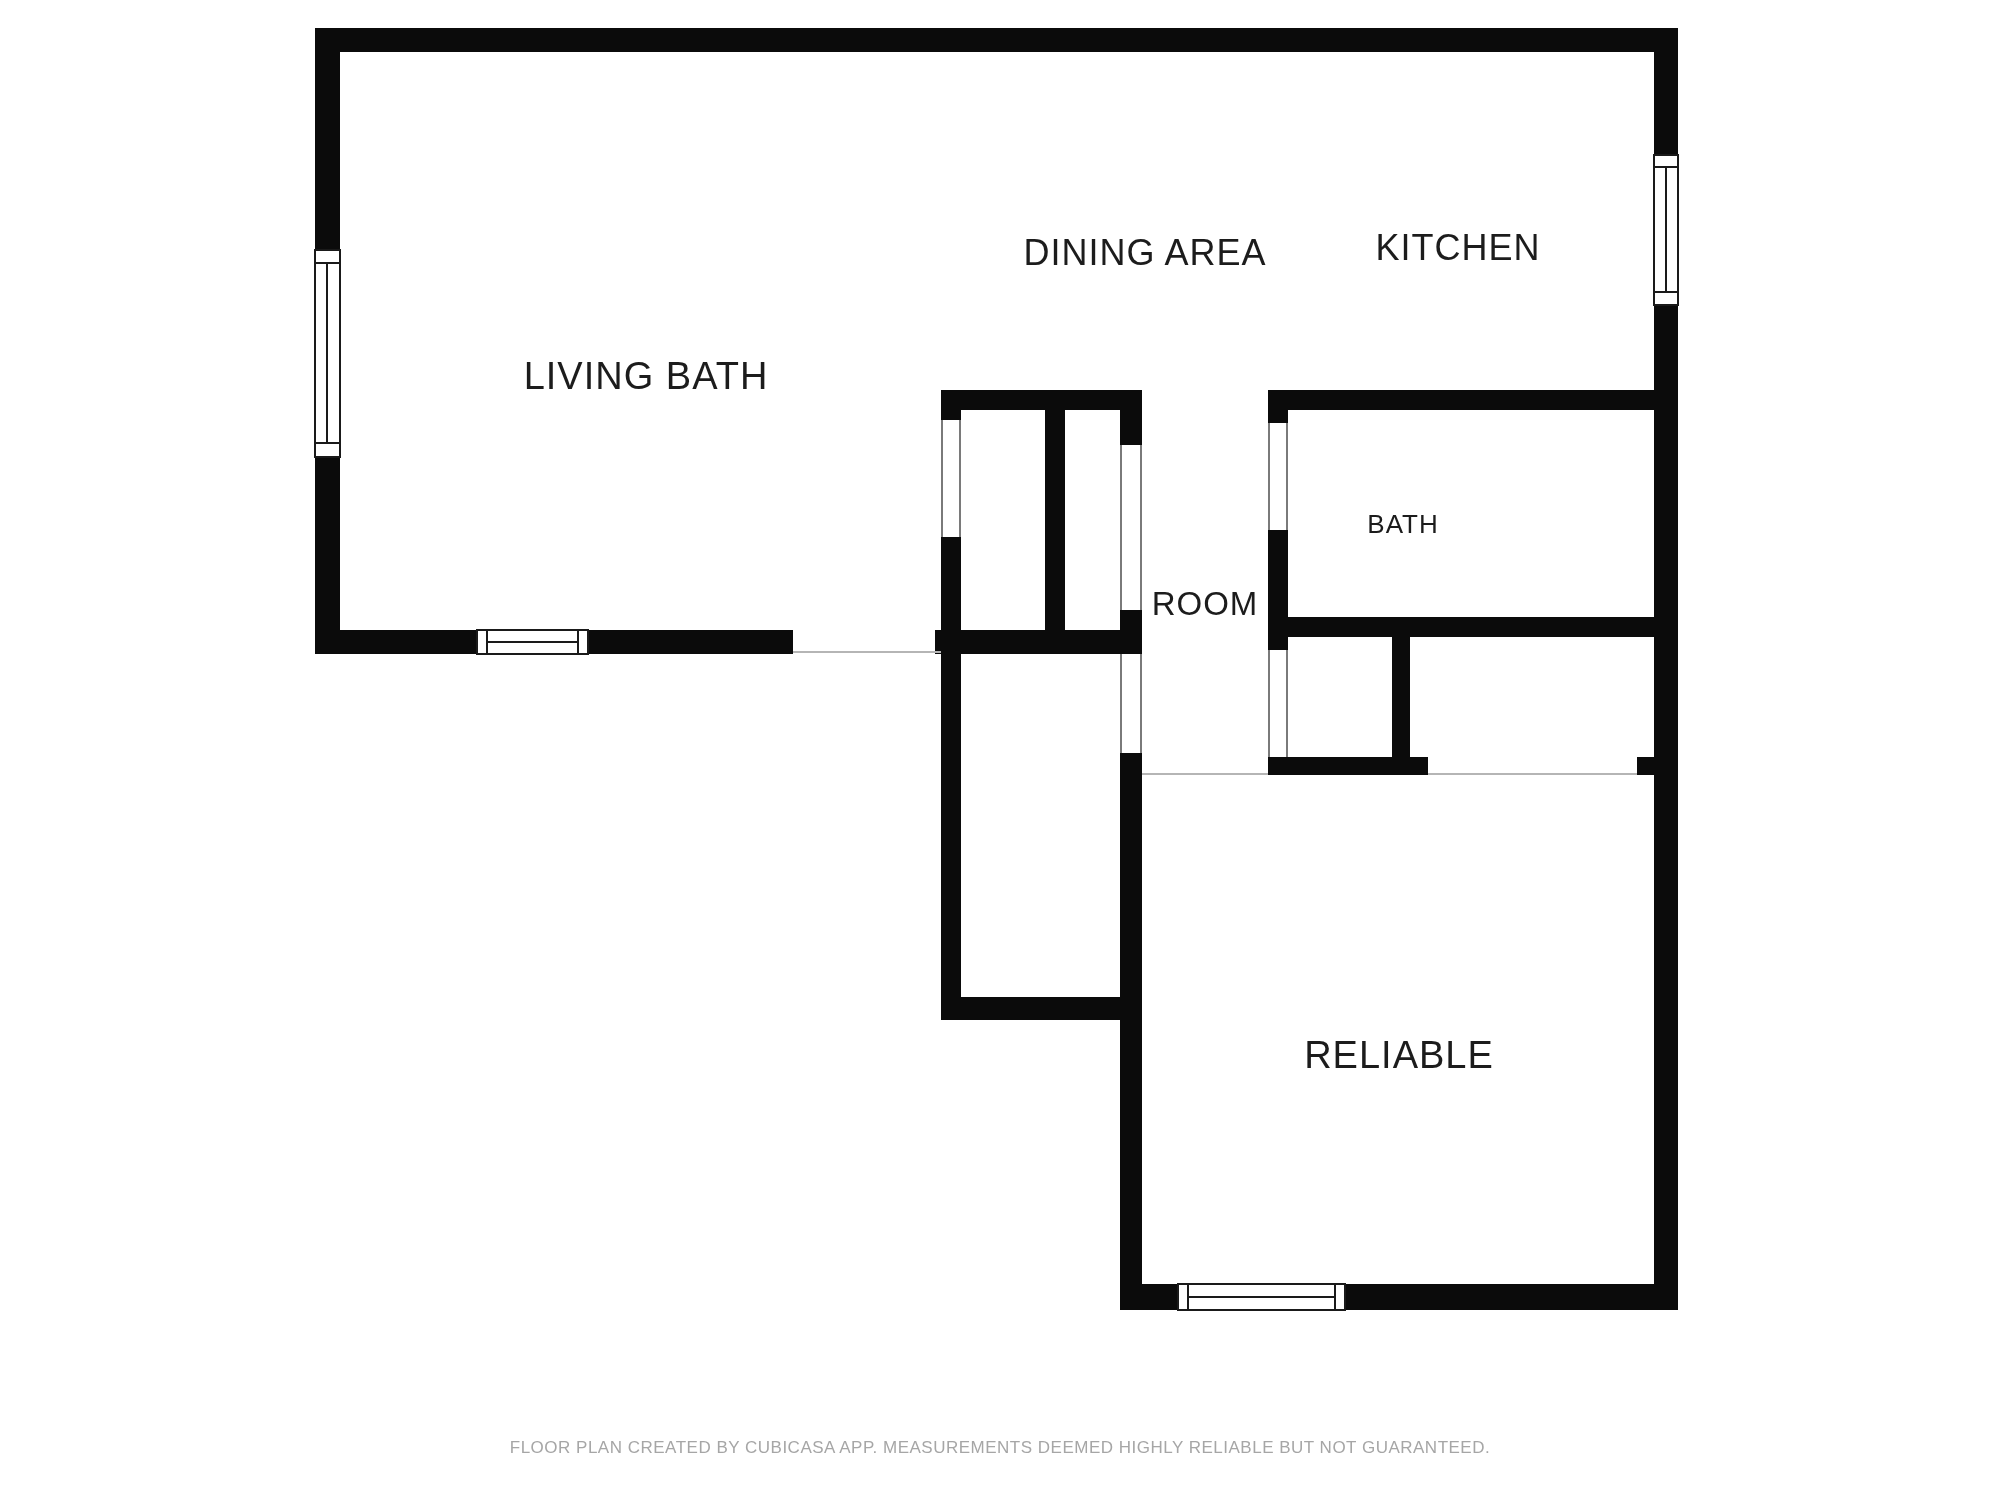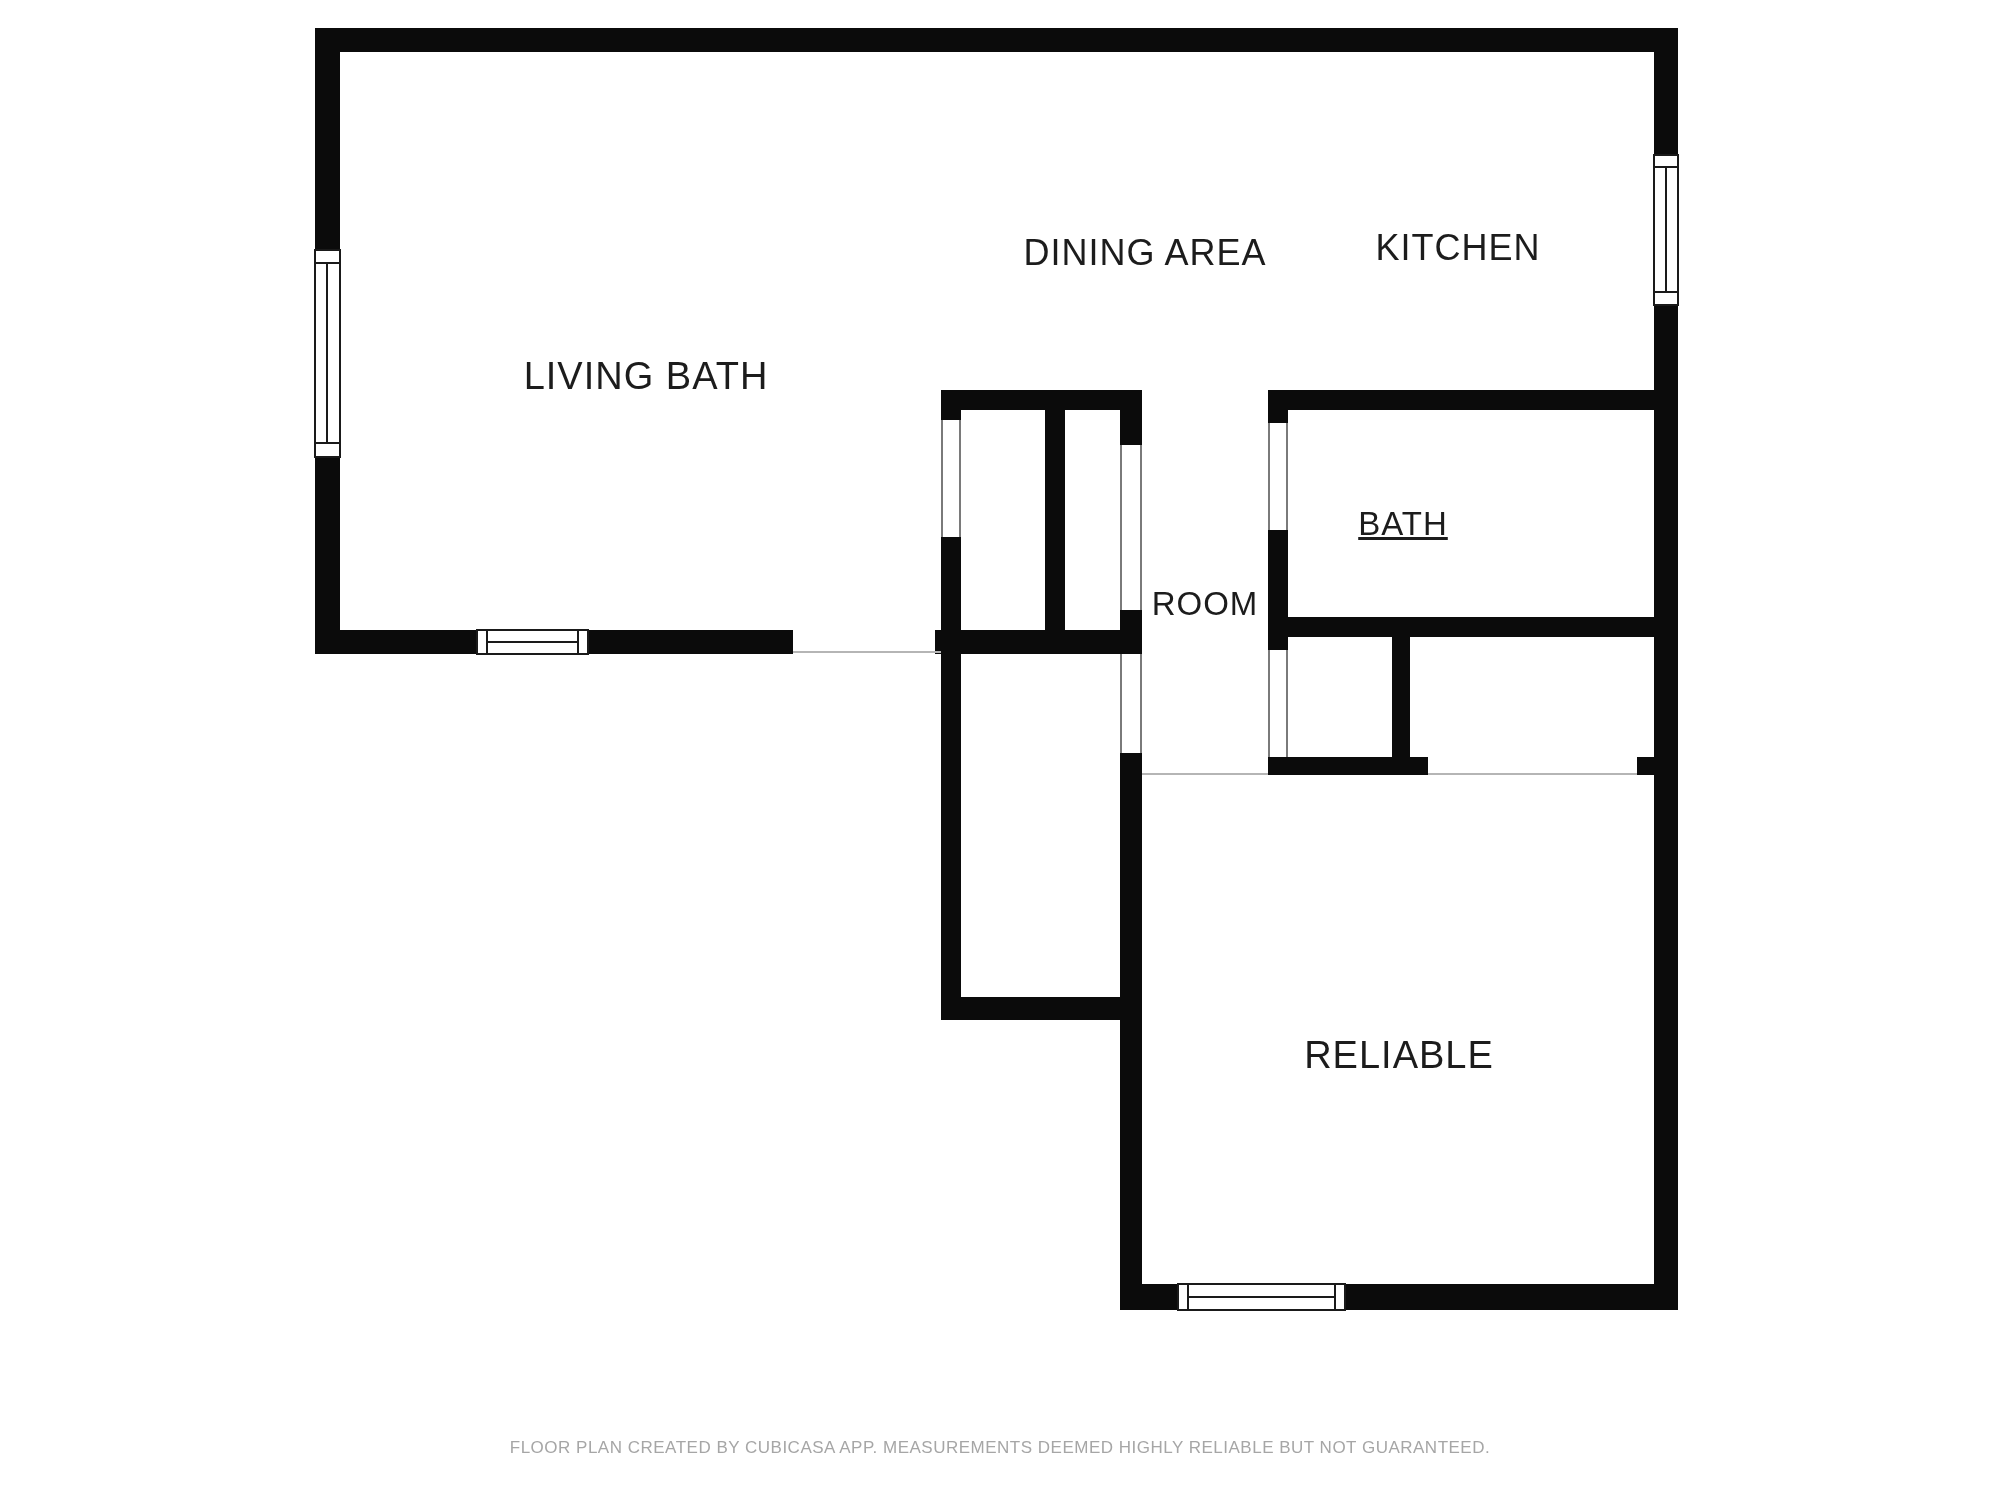--- a/index.html
+++ b/index.html
@@ -27,21 +27,21 @@
     position: absolute;
     transform: translate(-50%, -50%);
     white-space: nowrap;
     color: var(--label-text, #1c1c1c);
     letter-spacing: 1px;
     font-weight: 400;
   }
   .lbl-living  { left: 646px;  top: 376px;  font-size: 38px; }
   .lbl-dining  { left: 1110px; top: 253px;  font-size: 36px; margin-left: 35px; }
   .lbl-kitchen { left: 1458px; top: 248px;  font-size: 36px; text-align: right; }
-  .lbl-bath    { left: 1403px; top: 524px;  font-size: 33px; text-decoration: underline; }
+  .lbl-bath    { left: 1403px; top: 524px;  font-size: 26px; }
   .lbl-hall    { left: 1205px; top: 604px;  font-size: 33px; }
   .lbl-bedroom { left: 1399px; top: 1055px; font-size: 38px; }
   .footer-note {
     position: absolute;
     left: 1000px;
     top: 1448px;
     transform: translate(-50%, -50%);
     white-space: nowrap;
     color: var(--footer-text, #a6a6a6);
     font-size: 17px;

